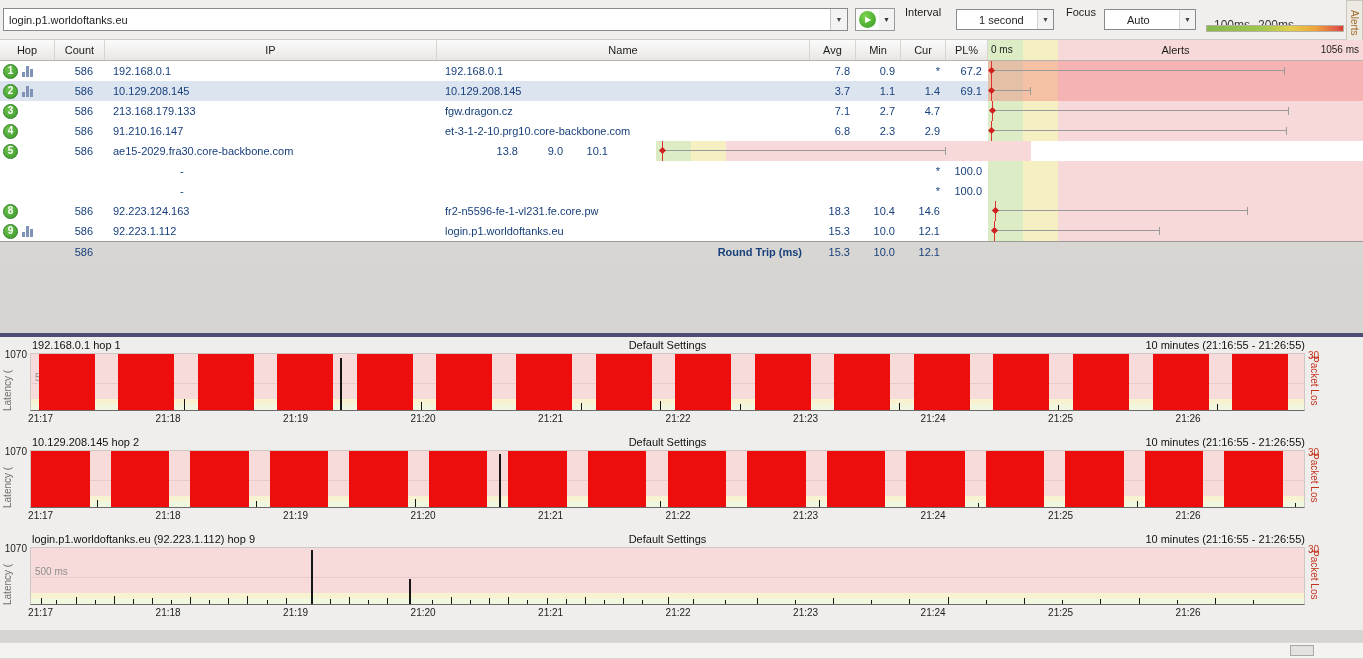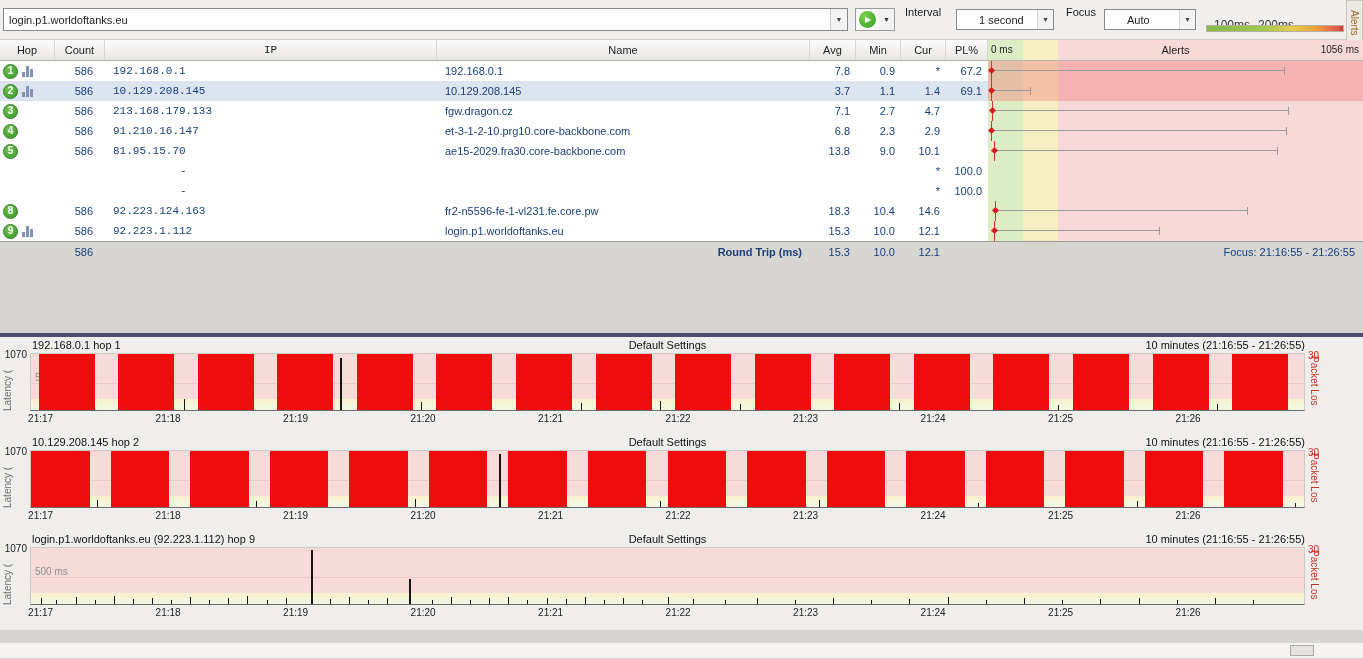--- a/index.html
+++ b/index.html
@@ -20,21 +20,21 @@
   .tsel .arrow{width:16px;height:100%;display:flex;align-items:center;justify-content:center;font-size:7px;color:#444;border-left:1px solid #d5d5d5;background:#f3f3f3;box-sizing:border-box;}
   #interval-select{left:956px;width:98px;}
   #focus-select{left:1104px;width:92px;}
   .legend-label{position:absolute;top:18px;width:46px;text-align:center;font-size:12px;color:#333;}
   #legend-bar{position:absolute;left:1206px;top:25px;width:136px;height:5px;background:linear-gradient(90deg,#86b94e 0%,#9fc84e 40%,#e3cf4a 62%,#efa23b 80%,#e2574a 96%,#d93a2e 100%);border:1px solid #b5b09f;}
   #alerts-tab{position:absolute;right:0;top:0;width:17px;height:46px;background:#edeae3;border:1px solid #cbc6bb;box-sizing:border-box;display:flex;align-items:center;justify-content:center;}
   #alerts-tab span{writing-mode:vertical-rl;font-size:10px;color:#a06a28;}
   
   #thead{position:absolute;left:0;top:40px;width:1363px;height:21px;display:flex;background:linear-gradient(#fbfbfb,#e9e7e4);border-bottom:1px solid #b6b3ae;box-sizing:border-box;}
   .hcell{height:20px;line-height:20px;text-align:center;border-right:1px solid #d8d5d0;box-sizing:border-box;color:#1c1c1c;}
-  .c-hop{width:55px;} .c-count{width:50px;} .c-ip{width:332px;font-family:Liberation Mono, monospace;} .c-name{width:373px;}
+  .c-hop{width:55px;} .c-count{width:50px;} .c-ip{width:332px;} .c-name{width:373px;}
   .c-avg{width:46px;} .c-min{width:45px;} .c-cur{width:45px;} .c-pl{width:42px;} .c-lat{width:375px;}
   #lat-head{position:relative;overflow:hidden;background:#f8d9d9;border-right:none;}
   #lat-head i{position:absolute;display:block;top:0;bottom:0;}
   #lat-head .zg{left:0;width:35px;background:#dcedc6;}
   #lat-head .zy{left:35px;width:35px;background:#f6efc2;}
   #lat-head .lmin{position:absolute;left:3px;top:0;line-height:20px;font-size:10px;color:#222;}
   #lat-head .lmax{position:absolute;right:4px;top:0;line-height:20px;font-size:10px;color:#222;}
   #lat-head .ltitle{position:absolute;left:0;right:0;text-align:center;line-height:20px;color:#1c1c1c;}
   #table-rows{position:absolute;left:0;top:61px;width:1363px;background:#fff;}
   .trow{display:flex;height:20px;background:#fff;}
@@ -247,21 +247,20 @@
           <i class="rcap" style="left: 298.125px;"></i>
           <i class="routeline" style="left: 3.0444px;"></i>
           <i class="marker" style="left: 1.0444px;"></i>
         </div>
       </div>
       <div class="trow">
         <div class="cell c-hop">
           <span class="hop-circle">5</span>
         </div>
         <div class="cell c-count">586</div>
-        <div class="cell c-ip">81.95.15.70</div>
         <div class="cell c-name">ae15-2029.fra30.core-backbone.com</div>
         <div class="cell c-avg">13.8</div>
         <div class="cell c-min">9.0</div>
         <div class="cell c-cur">10.1</div>
         <div class="cell c-pl"></div>
         <div class="cell c-lat">
           <i class="zg"></i>
           <i class="zy"></i>
           <i class="rbar" style="left: 5.5808px; width: 283.169px;"></i>
           <i class="rcap" style="left: 288.75px;"></i>
@@ -344,21 +343,20 @@
       </div>
     </div>
 
   <div id="summary">
     <div class="s-count">586</div>
     <div class="s-spacer"></div>
     <div class="s-label">Round Trip (ms)</div>
     <div class="s-avg">15.3</div>
     <div class="s-min">10.0</div>
     <div class="s-cur">12.1</div>
-    <div class="s-focus">Focus: 21:16:55 - 21:26:55</div>
   </div>
 
   <div id="graphs-panel">
       <div class="graph" style="top: 2px;">
         <div class="ghead">
           <span class="gtitle">192.168.0.1 hop 1</span>
           <span class="gset">Default Settings</span>
           <span class="grange">10 minutes (21:16:55 - 21:26:55)</span>
         </div>
         <div class="gymax">1070</div>

